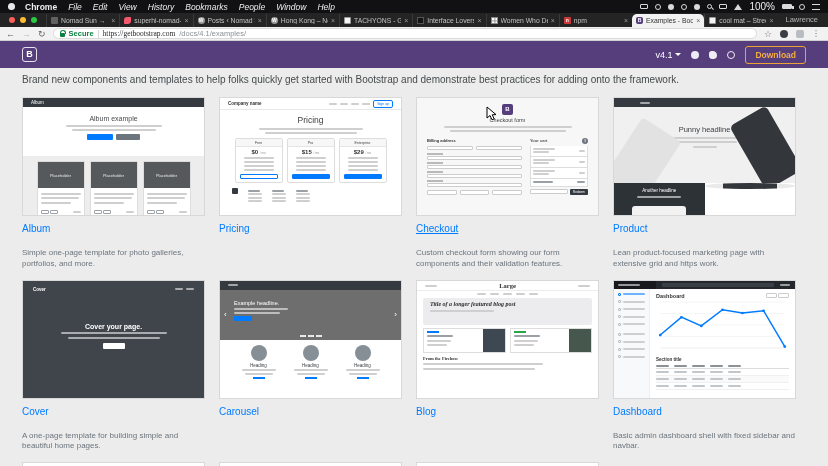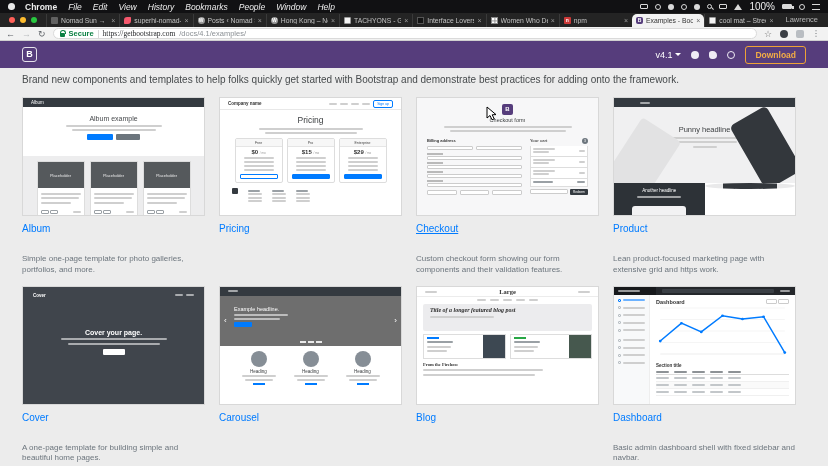--- a/index.html
+++ b/index.html
@@ -88,21 +88,21 @@
 
   
   .content { position:absolute; top:68px; left:0; width:828px; padding:6px 22px 0; }
   h1.pgtitle { font-size:15px; color:#292b2c; margin-bottom:3px; font-weight:bold;}
   .intro { font-size:10px; color:#464a4c; margin-bottom:12px;}
   .grid { display:grid; grid-template-columns:repeat(4,183px); column-gap:14px; row-gap:10px;}
   .card {}
   .th { position:relative; width:183px; height:119px; border:1px solid #d8d8d8; background:#fff; overflow:hidden; cursor:pointer;}
   .ctitle { display:inline-block; margin-top:7px; color:#007bff; font-size:10px; text-decoration:none;}
   .ctitle.hovered { text-decoration:underline;}
-  .cdesc { margin-top:18px; font-size:8px; line-height:1.35; color:#6c757d;}
+  .cdesc { margin-top:12px; font-size:8px; line-height:1.35; color:#6c757d;}
 
   
   .b { height:2px; background:#cfcfcf; border-radius:1px; margin:2.5px 0;}
   .b.dk { background:#9aa0a5;}
   .b.lt { background:rgba(255,255,255,.55);}
   .c { margin-left:auto; margin-right:auto;}
 
   
   .mini-nav { height:9px; background:#343a40; display:flex; align-items:center; padding:0 8px;}
   .mini-brand { color:#fff; font-size:4.5px;}

